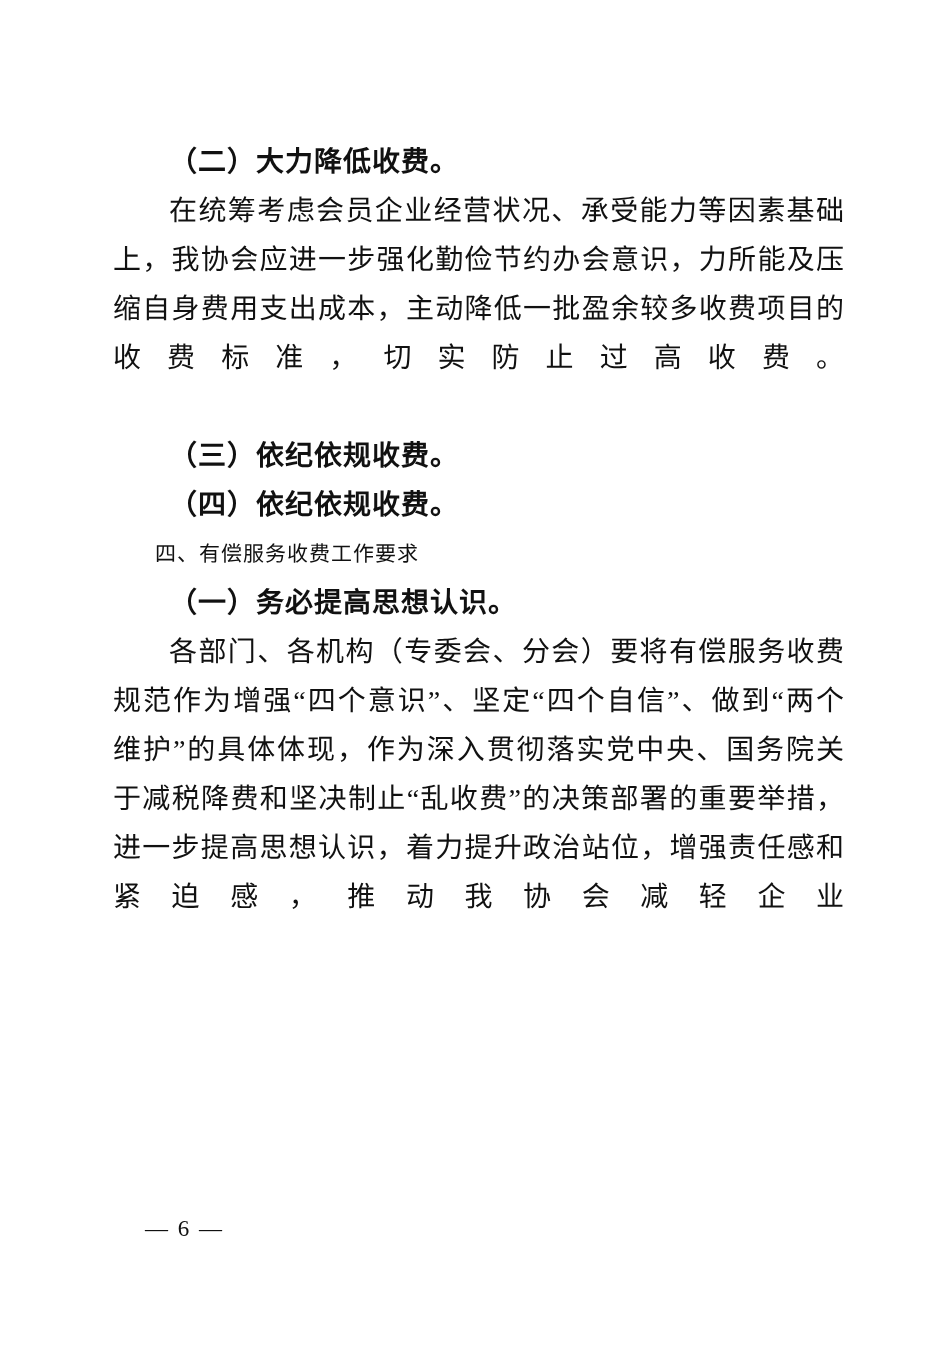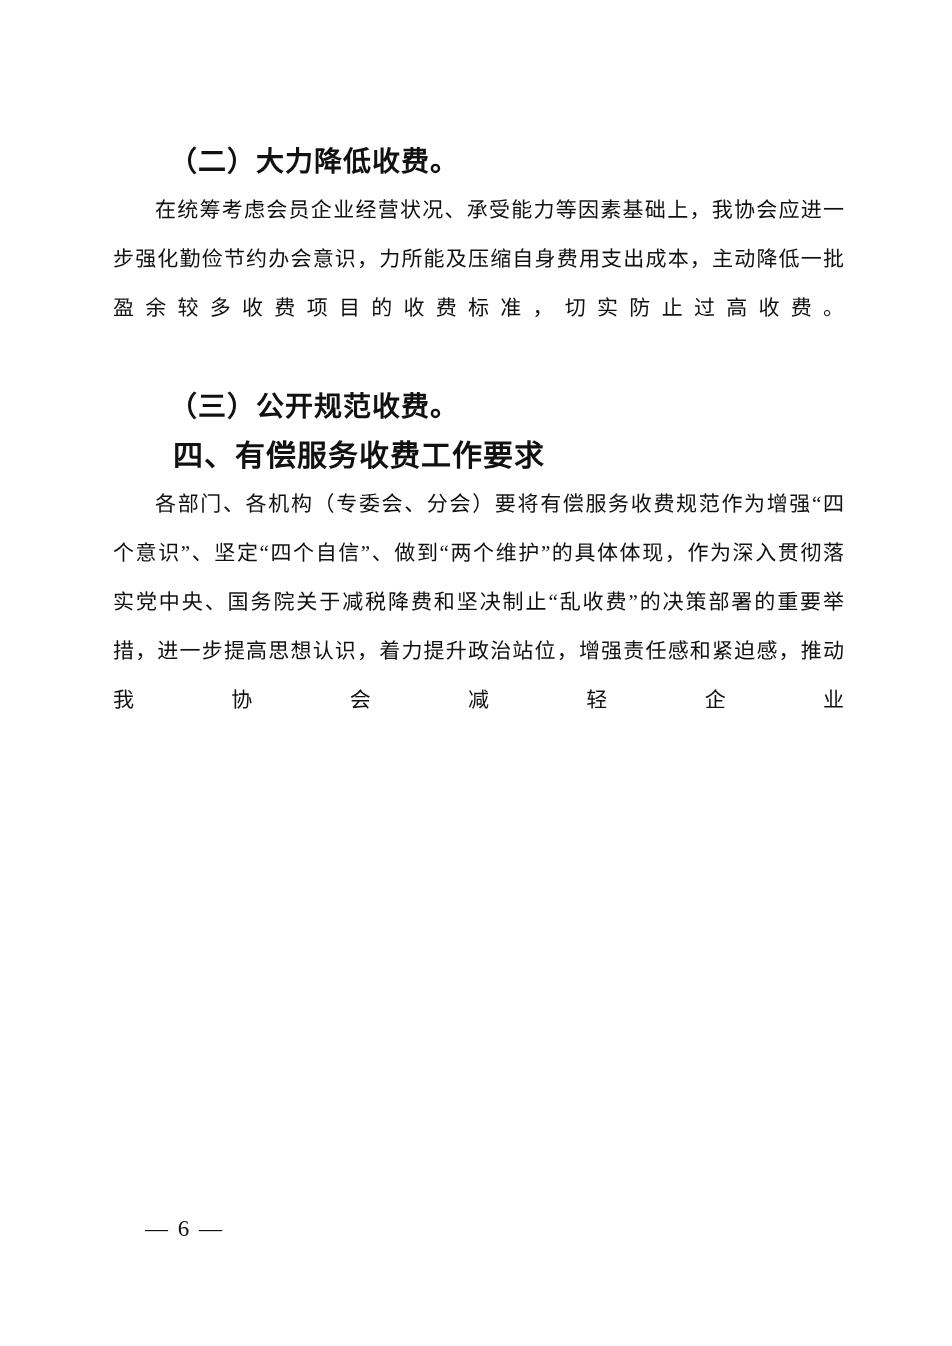--- a/index.html
+++ b/index.html
@@ -20,21 +20,21 @@
     position: absolute;
     left: 113px;
     top: 137px;
     width: 732px;
   }
   .content > * {
     margin: 0;
     padding: 0;
   }
   .body-text {
-    font-size: 21px;
+    font-size: 28px;
     line-height: 49px;
     letter-spacing: 1px;
     text-align: justify;
     text-justify: inter-ideograph;
     text-indent: 2em;
   }
   .body-text:after {            
     content: "";
     display: inline-block;
     width: 100%;
@@ -42,23 +42,23 @@
   .h-kai {
     font-size: 28px;
     line-height: 49px;
     font-weight: bold;
     text-indent: 2em;
     letter-spacing: 1px;
     white-space: nowrap;
   }
   .h-hei {
     font-family: "Liberation Sans", "DejaVu Sans", sans-serif;
-    font-size: 30px;
+    font-size: 21px;
     line-height: 49px;
-    font-weight: bold;
+    font-weight: normal;
     text-indent: 2em;
     letter-spacing: 1px;
     white-space: nowrap;
   }
   .page-footer {
     position: absolute;
     left: 145px;
     top: 1214px;
     font-size: 23px;
     line-height: 30px;
@@ -70,26 +70,28 @@
 </head>
 <body>
 
 <div class="page">
   <div class="content">
 
     <h3 class="h-kai">（二）大力降低收费。</h3>
 
     <p class="body-text">在统筹考虑会员企业经营状况、承受能力等因素基础上，我协会应进一步强化勤俭节约办会意识，力所能及压缩自身费用支出成本，主动降低一批盈余较多收费项目的收费标准，切实防止过高收费。</p>
 
-    <h3 class="h-kai">（三）公开规范收费。</h3>
+    <h3 class="h-kai">（三）依纪依规收费。</h3>
 
 
+    <h3 class="h-kai">（四）依纪依规收费。</h3>
 
 
     <h2 class="h-hei">四、有偿服务收费工作要求</h2>
 
+    <h3 class="h-kai">（一）务必提高思想认识。</h3>
 
     <p class="body-text">各部门、各机构（专委会、分会）要将有偿服务收费规范作为增强“四个意识”、坚定“四个自信”、做到“两个维护”的具体体现，作为深入贯彻落实党中央、国务院关于减税降费和坚决制止“乱收费”的决策部署的重要举措，进一步提高思想认识，着力提升政治站位，增强责任感和紧迫感，推动我协会减轻企业</p>
 
   </div>
 
   <div class="page-footer">— 6 —</div>
 </div>
 
 </body></html>

